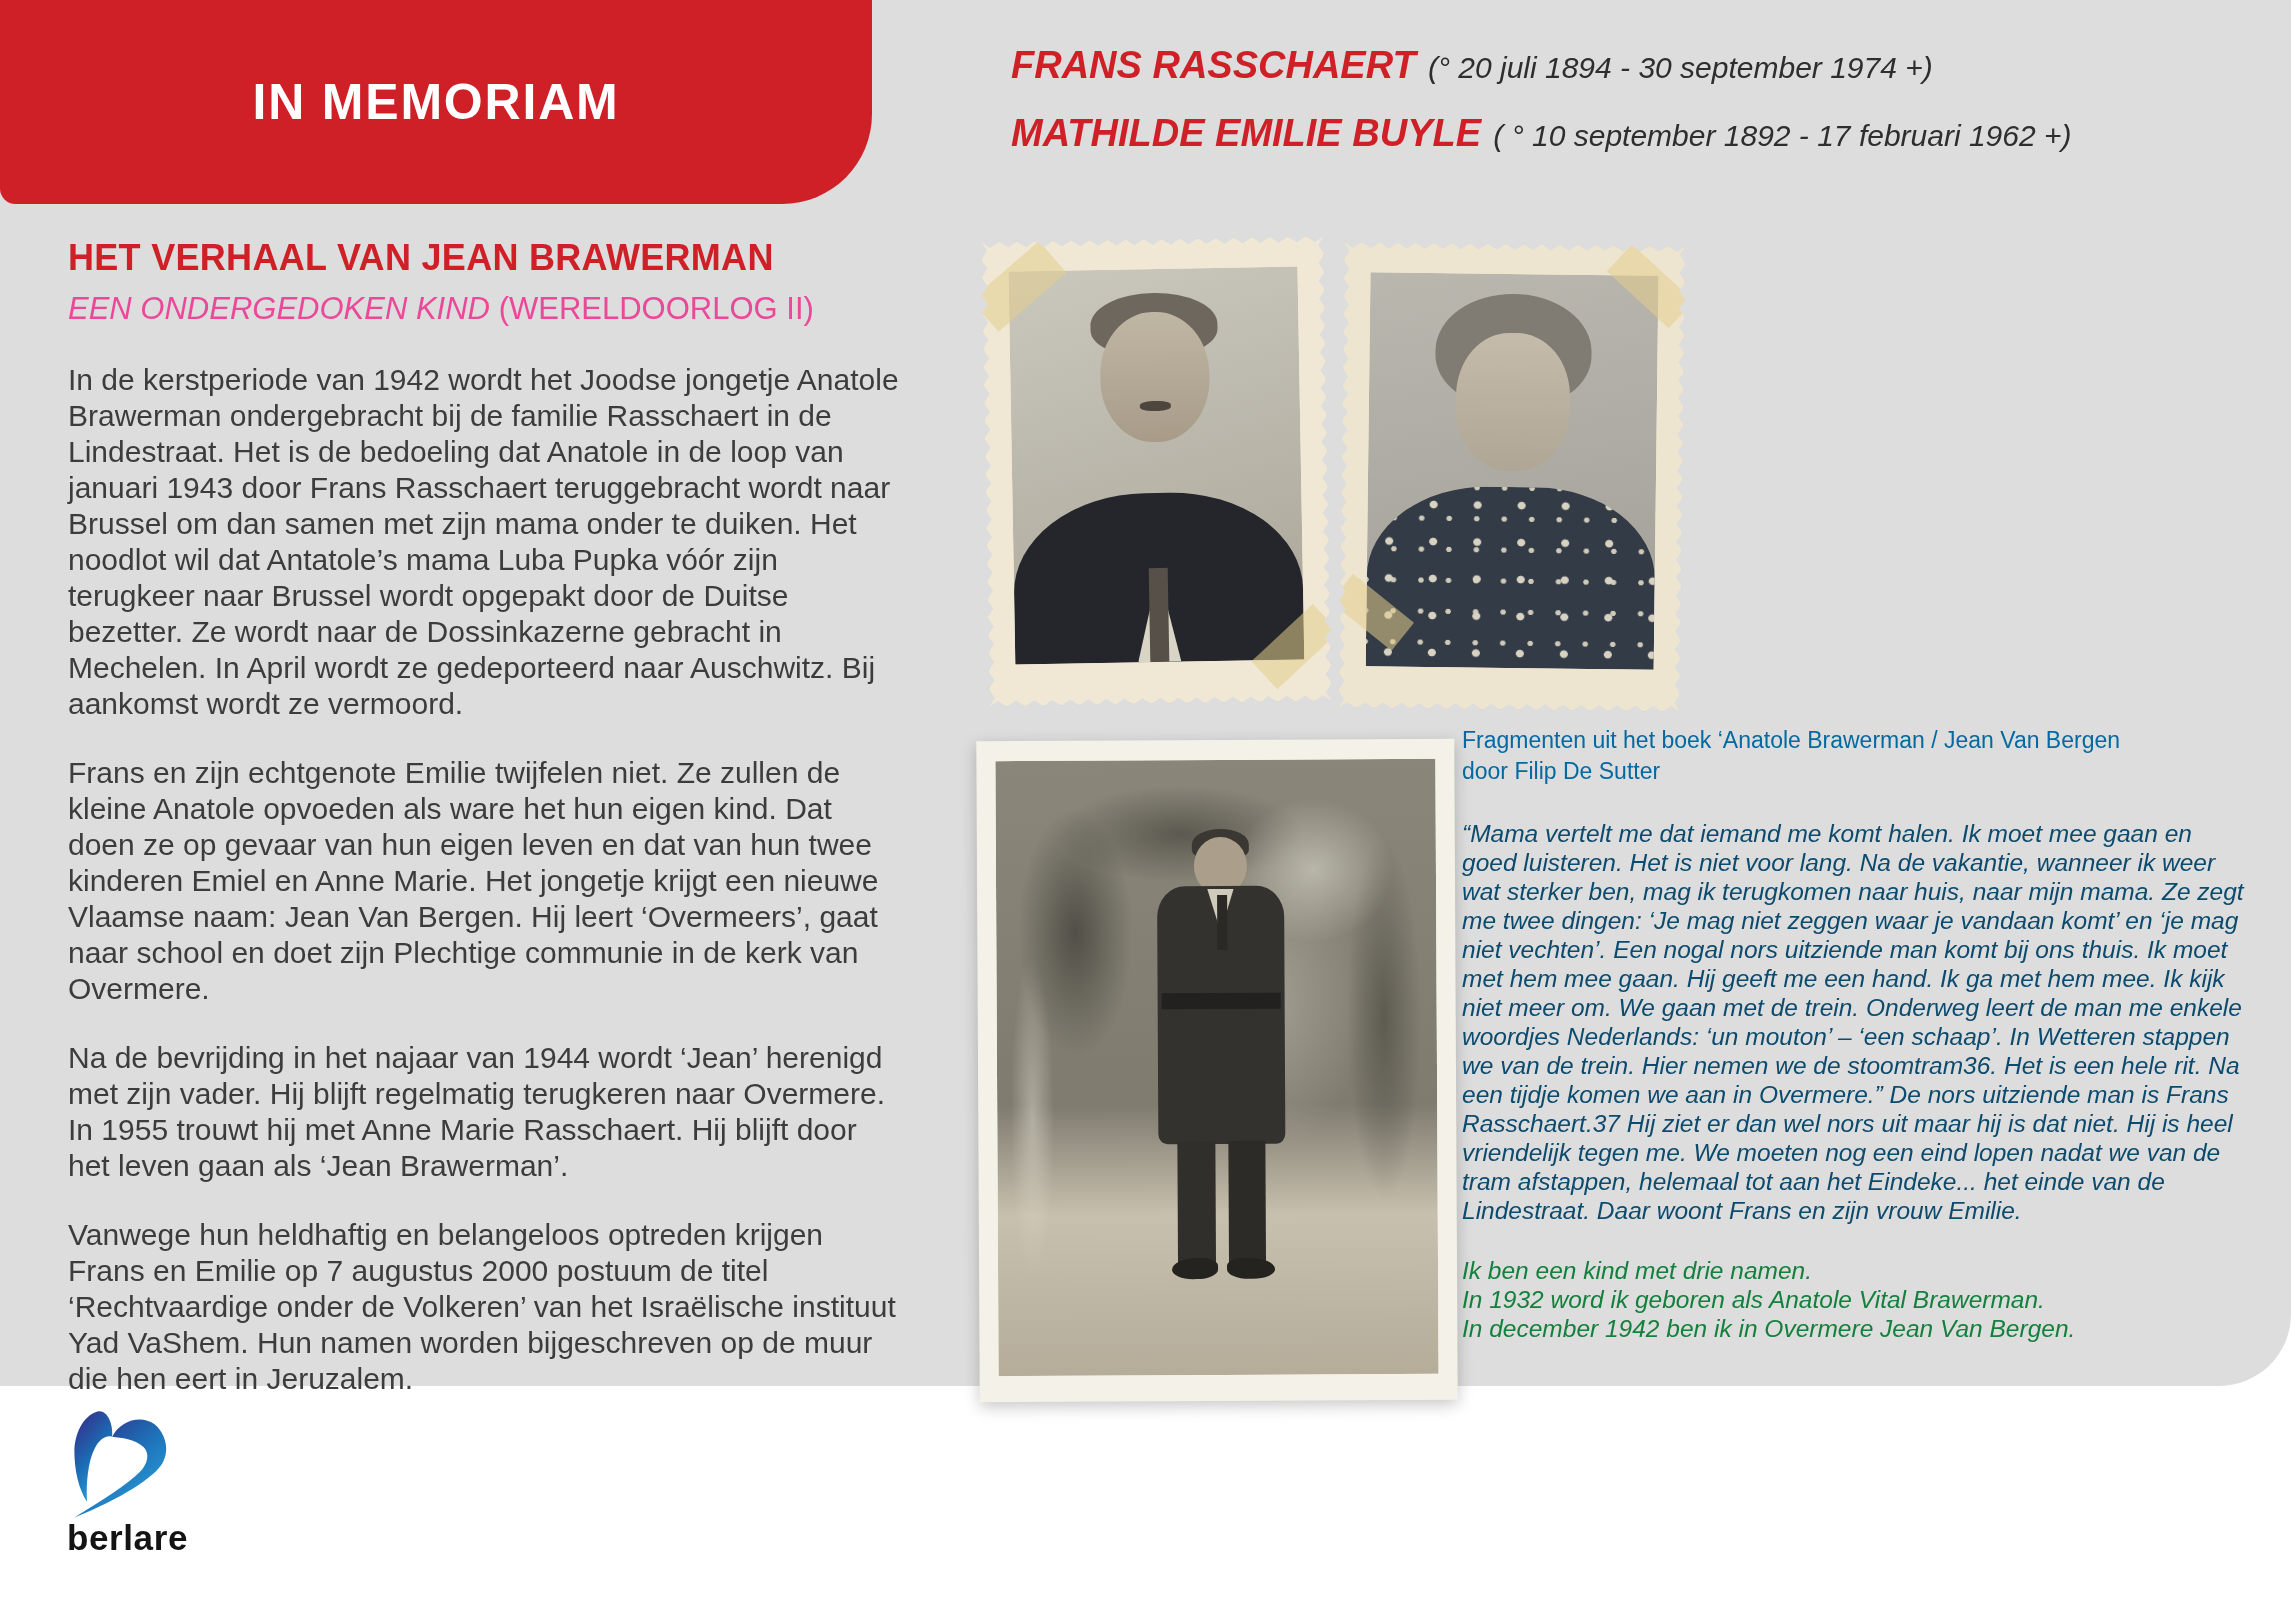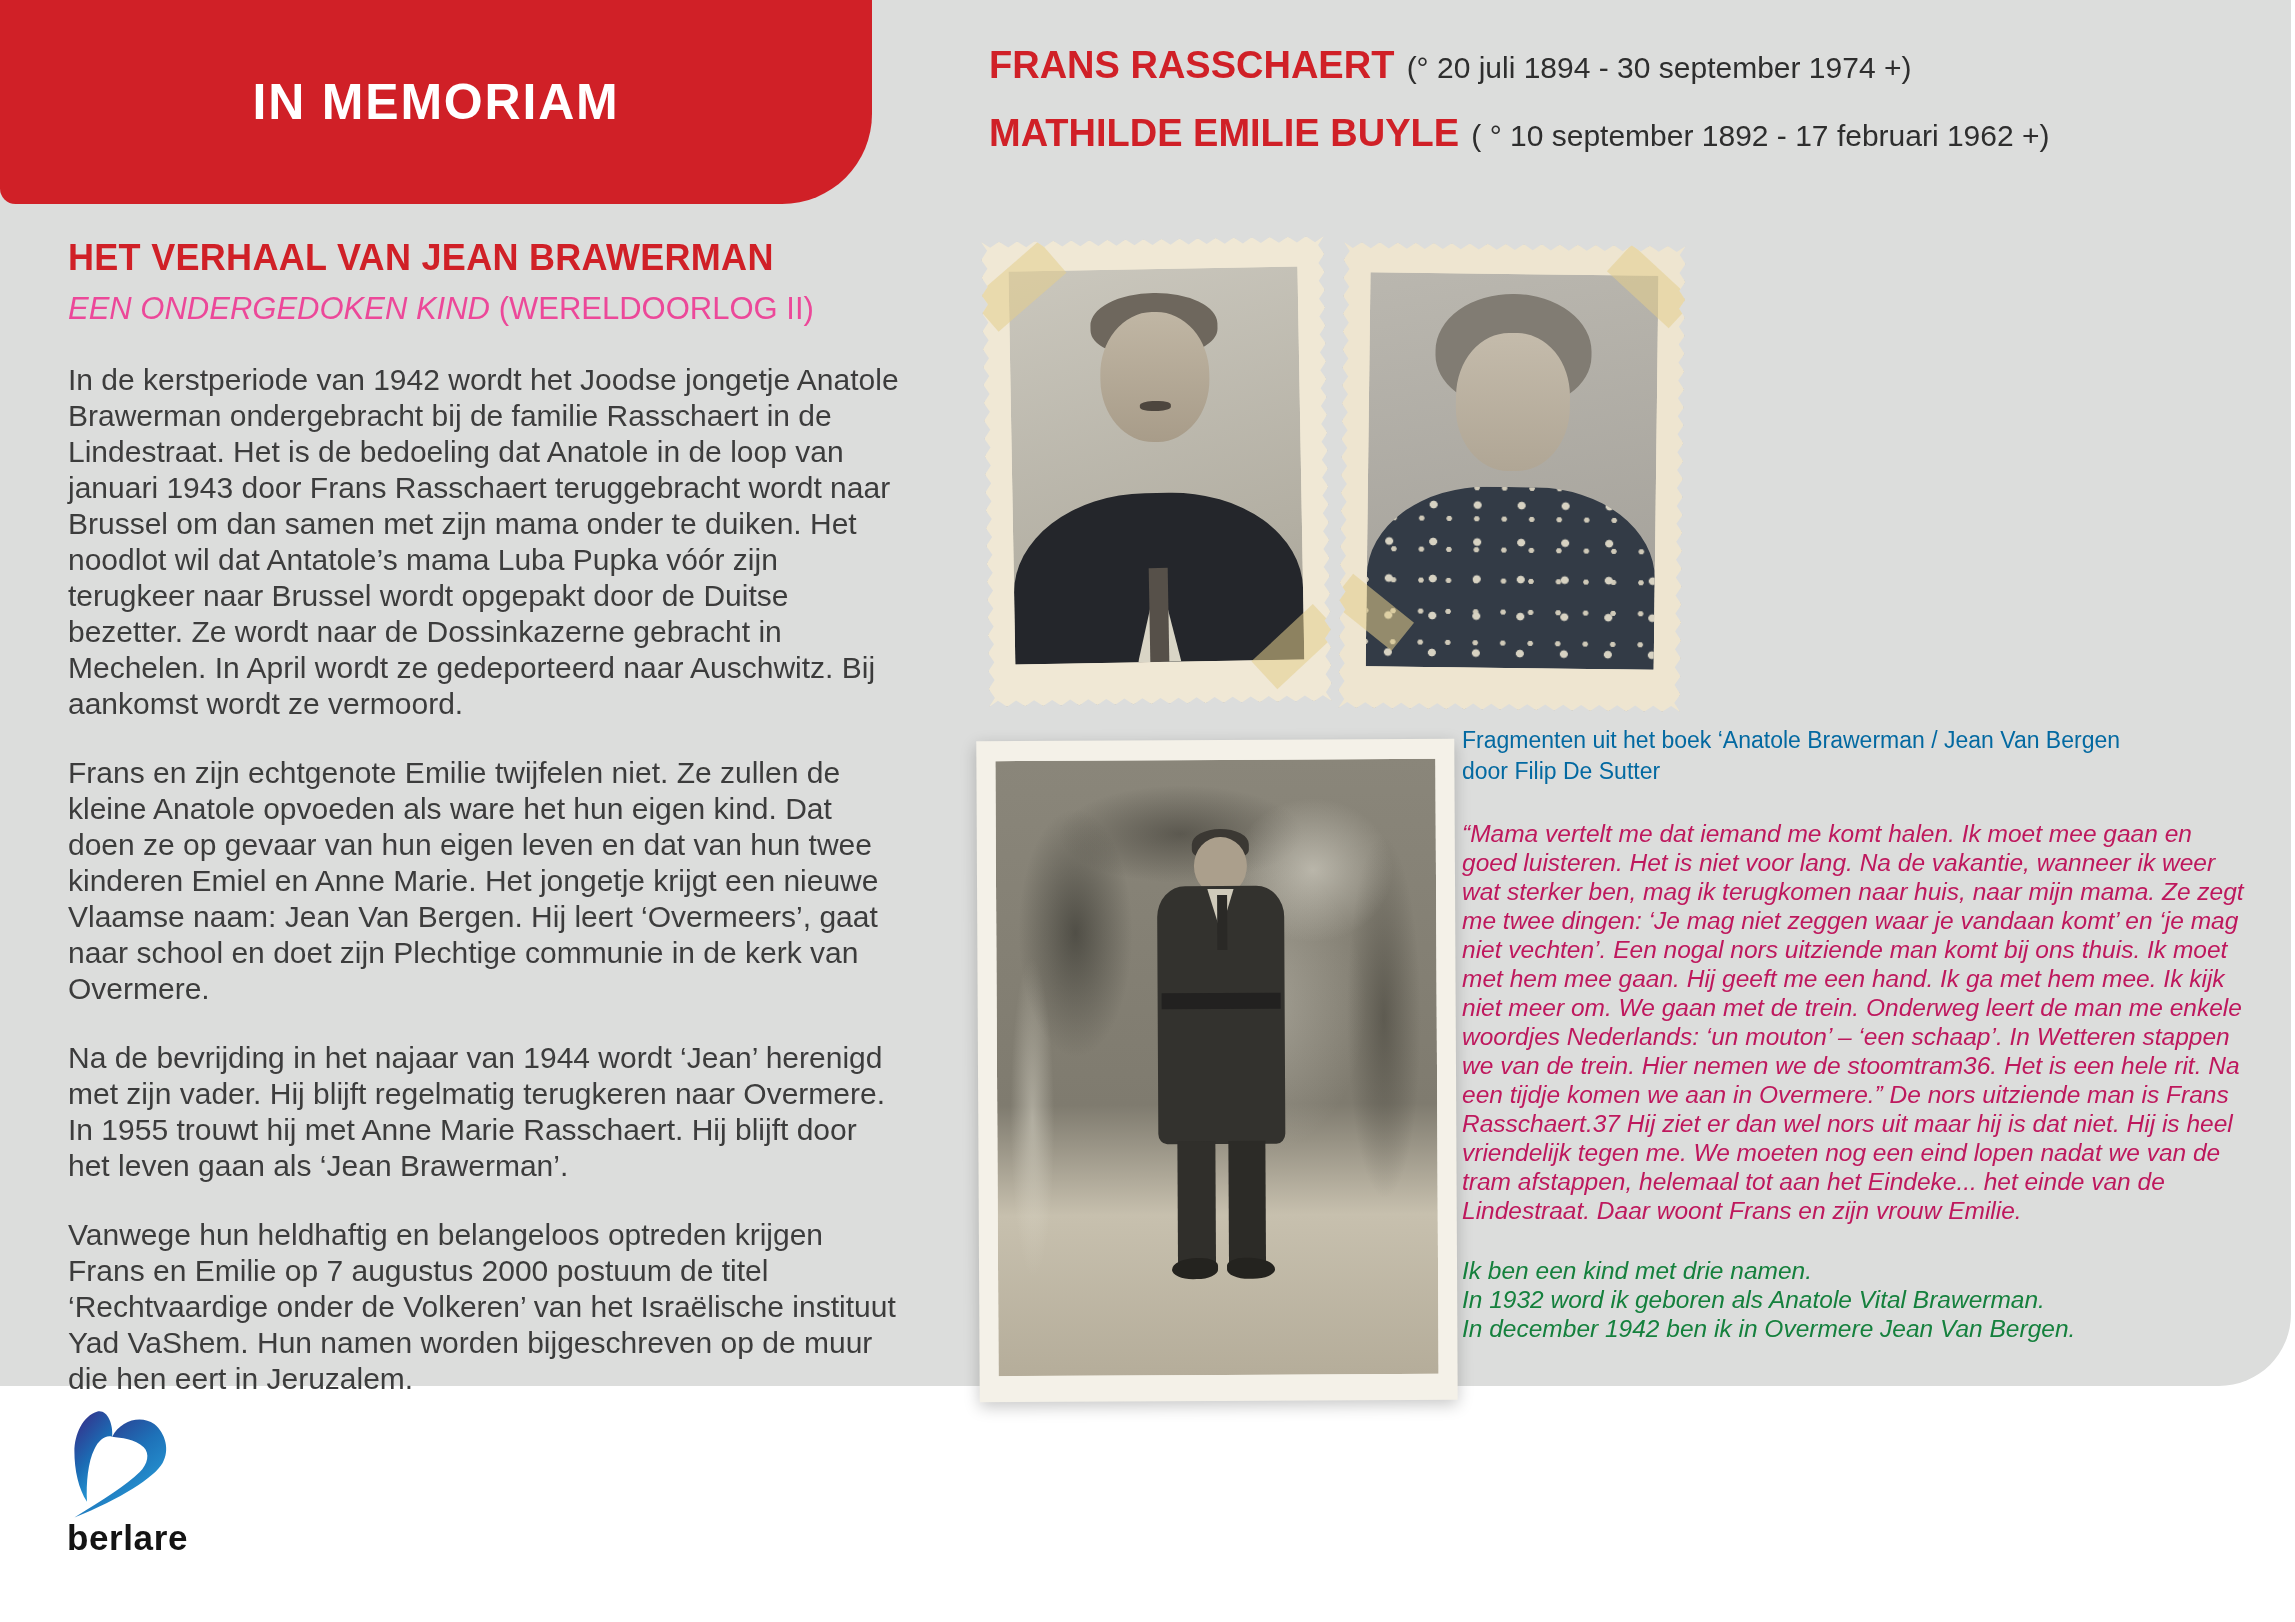--- a/index.html
+++ b/index.html
@@ -5,21 +5,21 @@
   html,body{margin:0;padding:0;background:#ffffff;}
   .page{position:relative;width:2295px;height:1623px;background:#ffffff;overflow:hidden;
         font-family:"Liberation Sans",sans-serif;}
   .gray-panel{position:absolute;left:0;top:0;width:2291px;height:1386px;background:#dcdddc;
         border-radius:0 0 72px 0;}
   
   .banner{position:absolute;left:0;top:0;width:872px;height:204px;background:#d02027;
         border-radius:0 0 90px 15.5px;display:flex;align-items:center;justify-content:center;}
   .banner-title{color:#ffffff;font-size:50px;font-weight:700;letter-spacing:1.8px;}
   
-  .names{position:absolute;left:989px;top:43px;}
+  .names{position:absolute;left:1011px;top:43px;font-style:italic;}
   .name-line{white-space:nowrap;margin-bottom:14.3px;line-height:44px;}
   .nm{color:#d02027;font-weight:700;font-size:38px;}
   .dt{color:#2e2e2e;font-size:30px;margin-left:9.6px;}
   
   .story{position:absolute;left:68px;top:237px;width:835px;}
   .story-title{color:#d02027;font-size:36px;font-weight:700;margin:0 0 12px 0;letter-spacing:0.3px;}
   .subtitle{font-size:31px;color:#ec4899;margin:0 0 35px 0;}
   .subtitle .it{font-style:italic;}
   .story p{font-size:30px;line-height:36px;color:#3c3c3c;margin:0 0 33px 0;}
   
@@ -61,21 +61,21 @@
   .shoe-l{position:absolute;left:39.5%;top:81%;width:10.5%;height:3.4%;background:#24231f;border-radius:60% 40% 50% 50%;}
   .shoe-r{position:absolute;left:52%;top:81%;width:11%;height:3.4%;background:#24231f;border-radius:40% 60% 50% 50%;}
   .tape{position:absolute;background:rgba(228,206,140,.55);}
   .tape-tl{left:-8.4px;top:24px;width:90px;height:42px;transform:rotate(-40deg);}
   .tape-br{right:-6px;bottom:36px;width:84px;height:38px;transform:rotate(-42deg);}
   .tape-tr{right:-7.2px;top:21.5px;width:84px;height:37px;transform:rotate(42deg);}
   .tape-bl{left:-6px;bottom:78px;width:78px;height:36px;transform:rotate(38deg);}
   
   .rightcol{position:absolute;left:1462px;top:725px;width:787px;}
   .caption{font-size:23px;line-height:30.5px;color:#0369a1;max-width:705px;margin:0 0 33px 0;}
-  .quote{font-size:24.5px;line-height:29px;font-style:italic;color:#be185d;margin:0 0 31px 0;}
+  .quote{font-size:24.5px;line-height:29px;font-style:italic;color:#0c4a6e;margin:0 0 31px 0;}
   .names-block div{font-size:24.5px;line-height:29px;font-style:italic;color:#15803d;}
   
   .logo{position:absolute;left:66px;top:1405px;width:105px;height:120px;}
   .logo-text{position:absolute;left:67px;top:1518px;font-size:35px;font-weight:700;color:#141414;letter-spacing:0.6px;}
 </style>
 </head>
 <body>
 
 <div class="page">
   <div class="gray-panel"></div>

